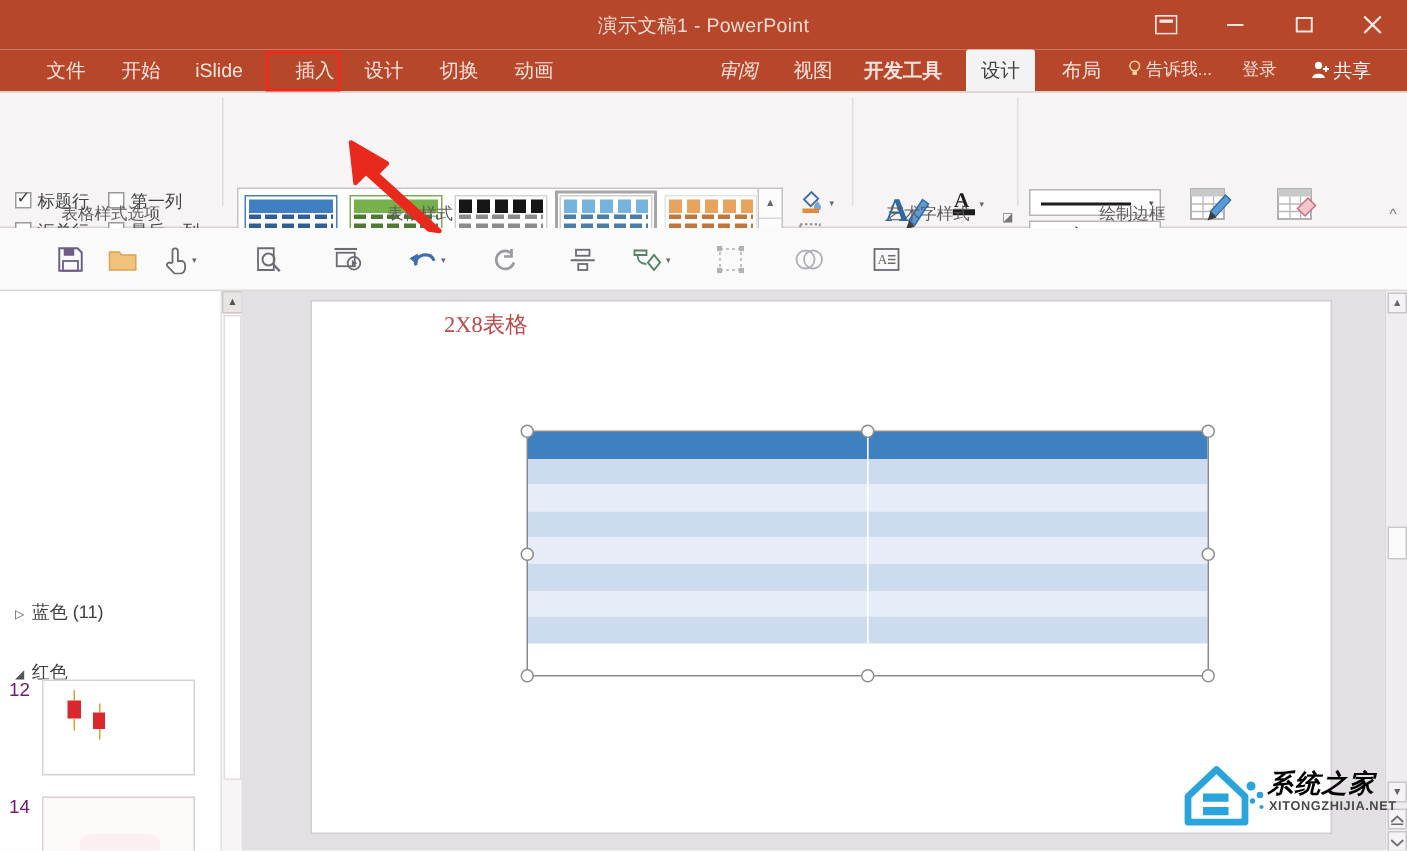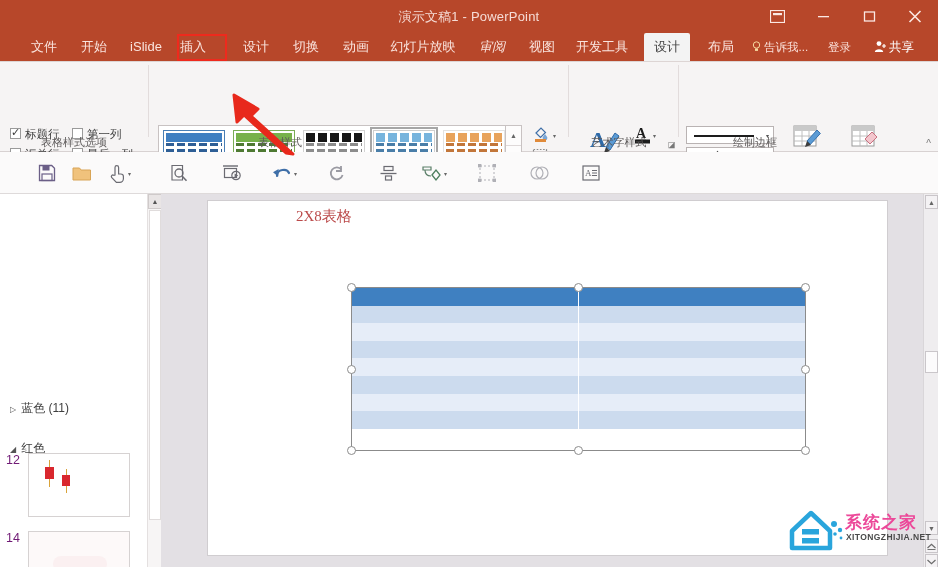--- a/index.html
+++ b/index.html
@@ -245,22 +245,22 @@
   }
   .ss-thumb {
     position: absolute; left: 1px; top: 157px; width: 13px; height: 22px;
     background: #fcfbfc; border: 1px solid #cac6ca;
   }
 
   
   .wm { position: absolute; left: 789px; top: 507px; width: 140px; height: 48px; }
   .wm-cn {
     position: absolute; left: 56px; top: 4px;
-    font-size: 17px; font-weight: bold; color: #ec4899;
-    letter-spacing: 1px; white-space: nowrap;
+    font-size: 17px; font-weight: bold; color: #000000;
+    letter-spacing: 1px; white-space: nowrap; font-style: italic;
   }
   .wm-en {
     position: absolute; left: 57px; top: 25px;
     font-size: 8.5px; font-weight: bold; color: #4a4a4a;
     letter-spacing: .4px; white-space: nowrap;
   }
 
   
   .red-box {
     position: absolute; border: 2px solid #ee2a1d;
@@ -299,28 +299,27 @@
           <path d="M1.5 1 L12.5 12 M12.5 1 L1.5 12" stroke="#fbe8e3" stroke-width="1.6" fill="none"></path>
         </svg>
       </div>
     </div>
   </div>
 
   <div class="tabstrip">
     <div class="tab" style="left:22px;width:44px;">文件</div>
     <div class="tab" style="left:72px;width:44px;">开始</div>
     <div class="tab" style="left:122px;width:48px;">iSlide</div>
-    <div class="tab" style="left:169px;width:48px;">插入</div>
+    <div class="tab" style="left:186px;width:48px;">插入</div>
     <div class="tab" style="left:234px;width:44px;">设计</div>
     <div class="tab" style="left:284px;width:44px;">切换</div>
     <div class="tab" style="left:334px;width:44px;">动画</div>
-    <div class="tab" style="left:384px;width:78px;">幻灯片放映</div>
     <div class="tab" style="left:470px;width:44px;font-style:italic;">审阅</div>
     <div class="tab" style="left:520px;width:44px;">视图</div>
-    <div class="tab" style="left:570px;width:64px;">开发工具</div>
+    <div class="tab" style="left:570px;width:64px;font-weight:bold;">开发工具</div>
     <div class="tab active-ctx" style="left:644px;width:46px;">设计</div>
     <div class="tab" style="left:698px;width:46px;">布局</div>
 
     <div class="tellme" style="left:752px;">
       <span class="bulb">
         <svg width="9" height="11" viewBox="0 0 9 11" aria-hidden="true">
           <circle cx="4.5" cy="4" r="3.2" fill="none" stroke="#f7d9a0" stroke-width="1"></circle>
           <rect x="3" y="7.5" width="3" height="2.4" fill="#f7d9a0"></rect>
         </svg>
       </span><span>告诉我...</span>

